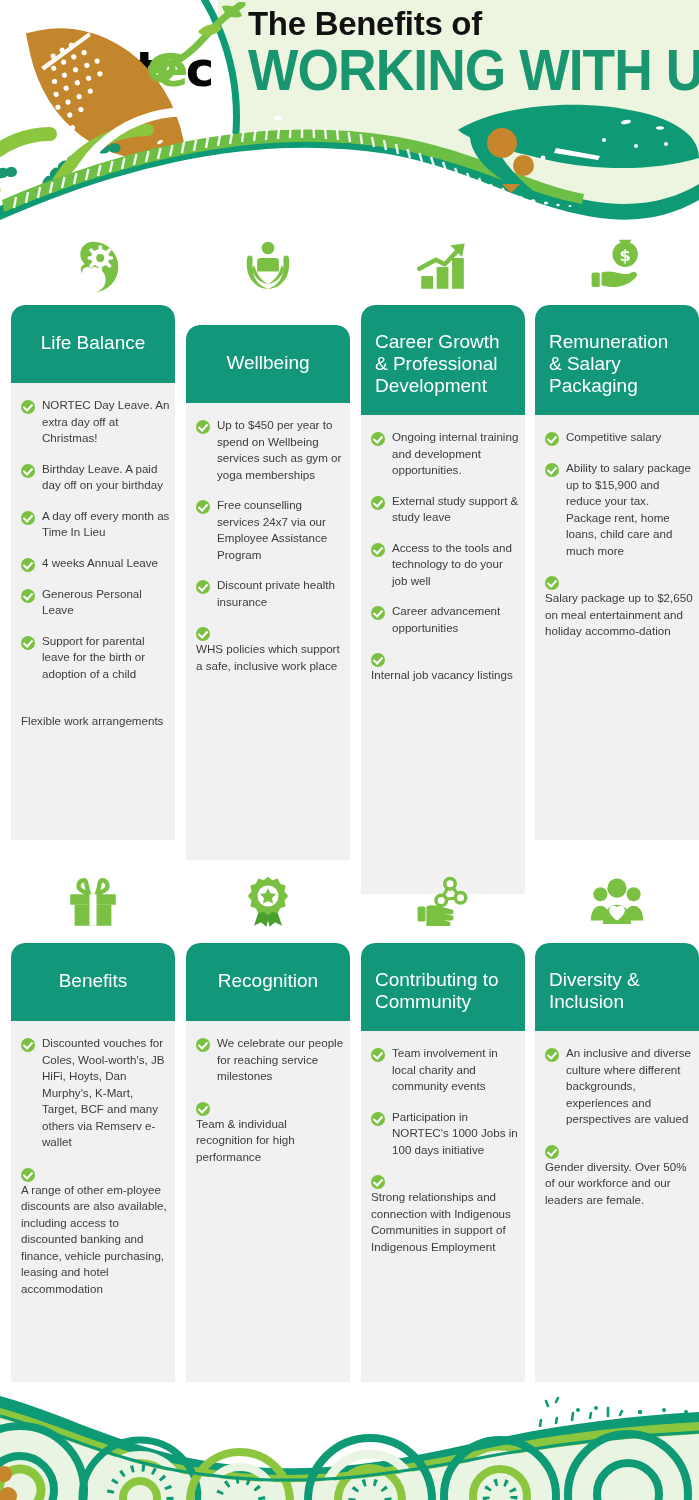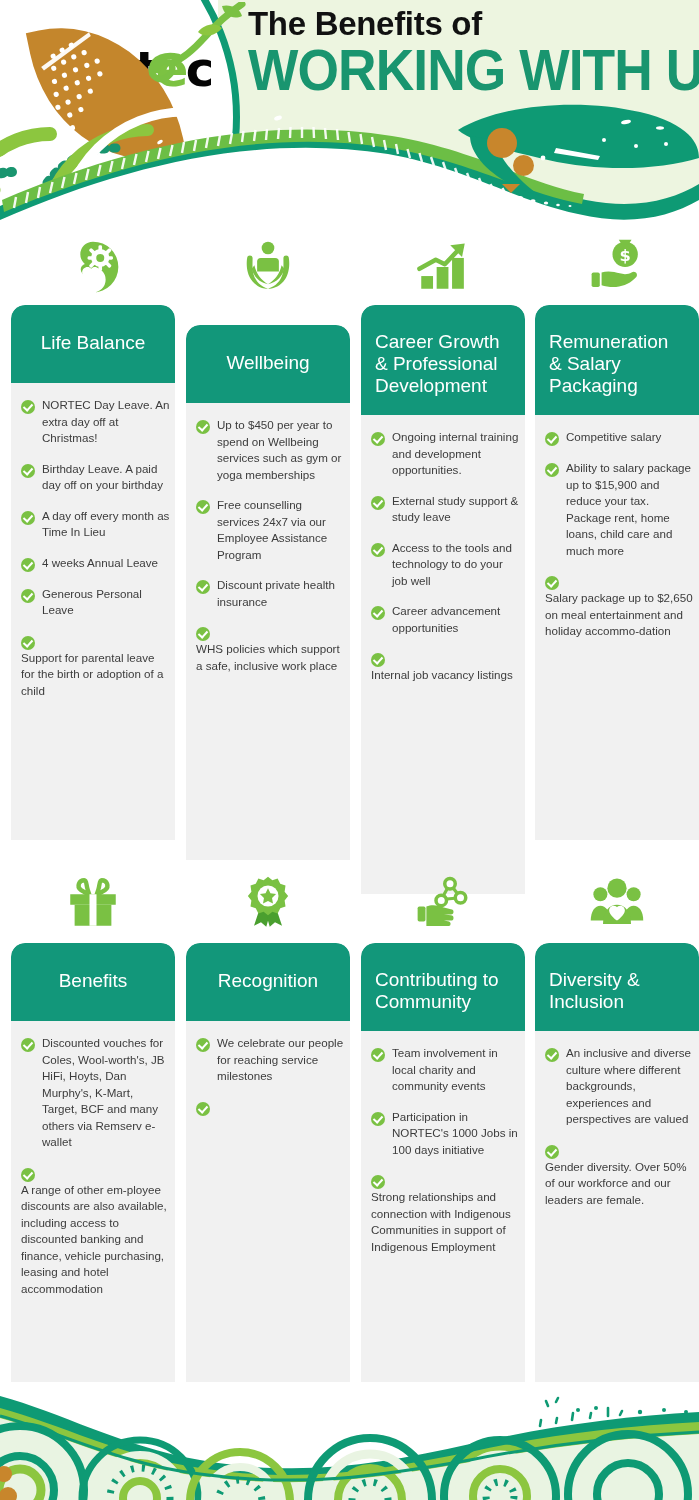--- a/index.html
+++ b/index.html
@@ -337,20 +337,24 @@
           <span class="btxt">4 weeks Annual Leave</span>
         </div>
       <div class="bullet">
           <span class="chk"></span>
           <span class="btxt">Generous Personal Leave</span>
         </div>
       <div class="bullet">
           <span class="chk"></span>
           <span class="btxt">Support for parental leave for the birth or adoption of a child</span>
         </div>
+      <div class="bullet">
+          <span class="chk hidden"></span>
+          <span class="btxt">Flexible work arrangements</span>
+        </div>
     </div>
   </div>
 
   <div class="card" style="left:186px;top:305px;height:535px;margin-top:20px;">
     <div class="card-head center">
       <div class="card-title">Wellbeing</div>
     </div>
     <div class="card-body">
       <div class="bullet">
           <span class="chk"></span>
@@ -485,20 +489,21 @@
     <div class="card-head center">
       <div class="card-title">Recognition</div>
     </div>
     <div class="card-body">
       <div class="bullet">
           <span class="chk"></span>
           <span class="btxt">We celebrate our people for reaching service milestones</span>
         </div>
       <div class="bullet">
           <span class="chk"></span>
+          <span class="btxt">Team &amp; individual recognition for high performance</span>
         </div>
     </div>
   </div>
 
   <div class="card" style="left:361px;top:943px;height:440px;">
     <div class="card-head">
       <div class="card-title">Contributing to Community</div>
     </div>
     <div class="card-body">
       <div class="bullet">

